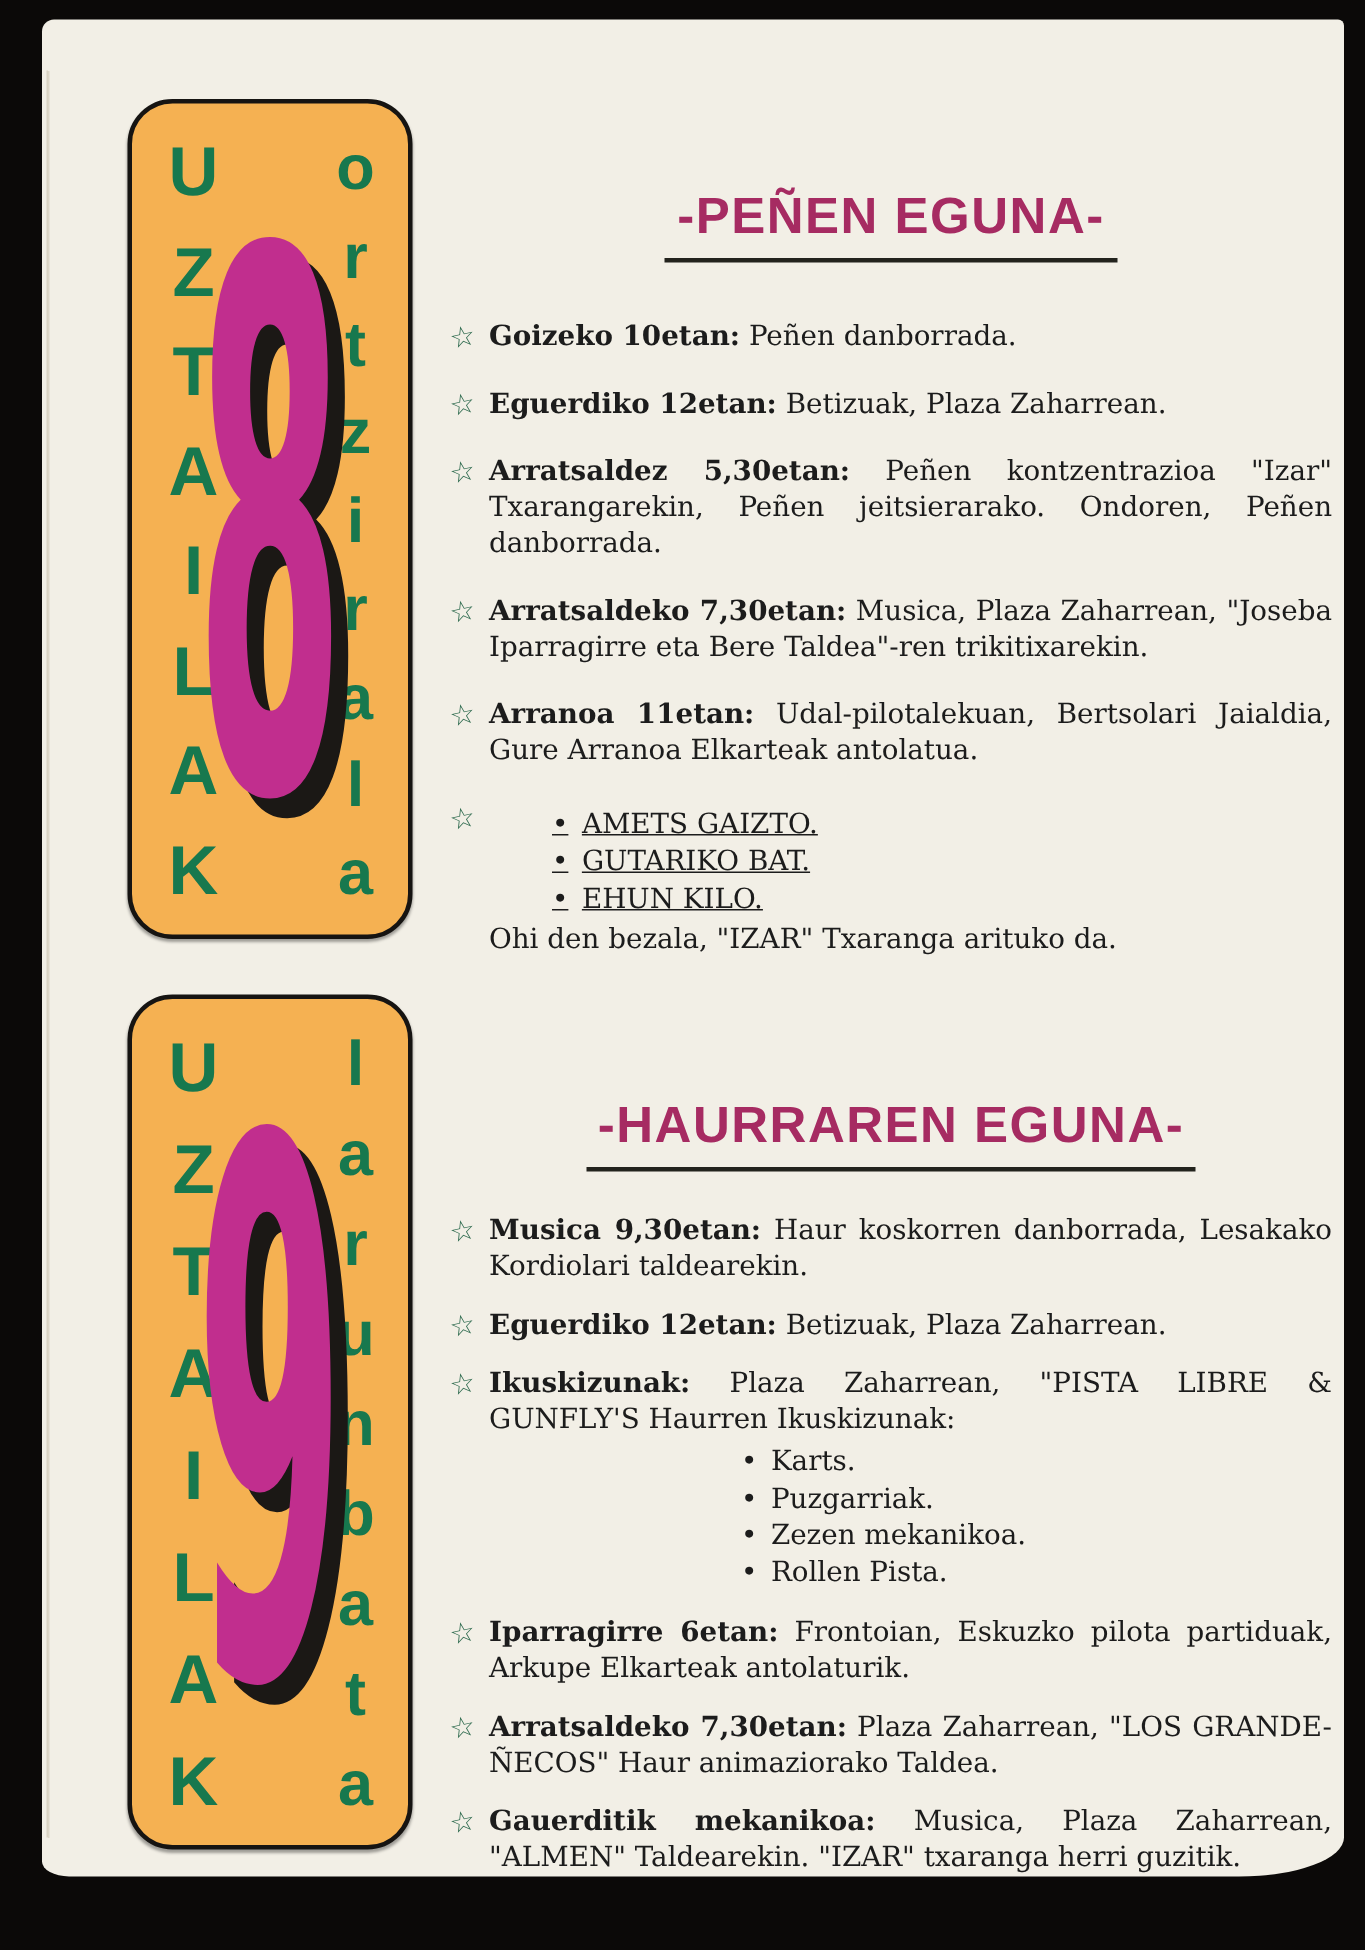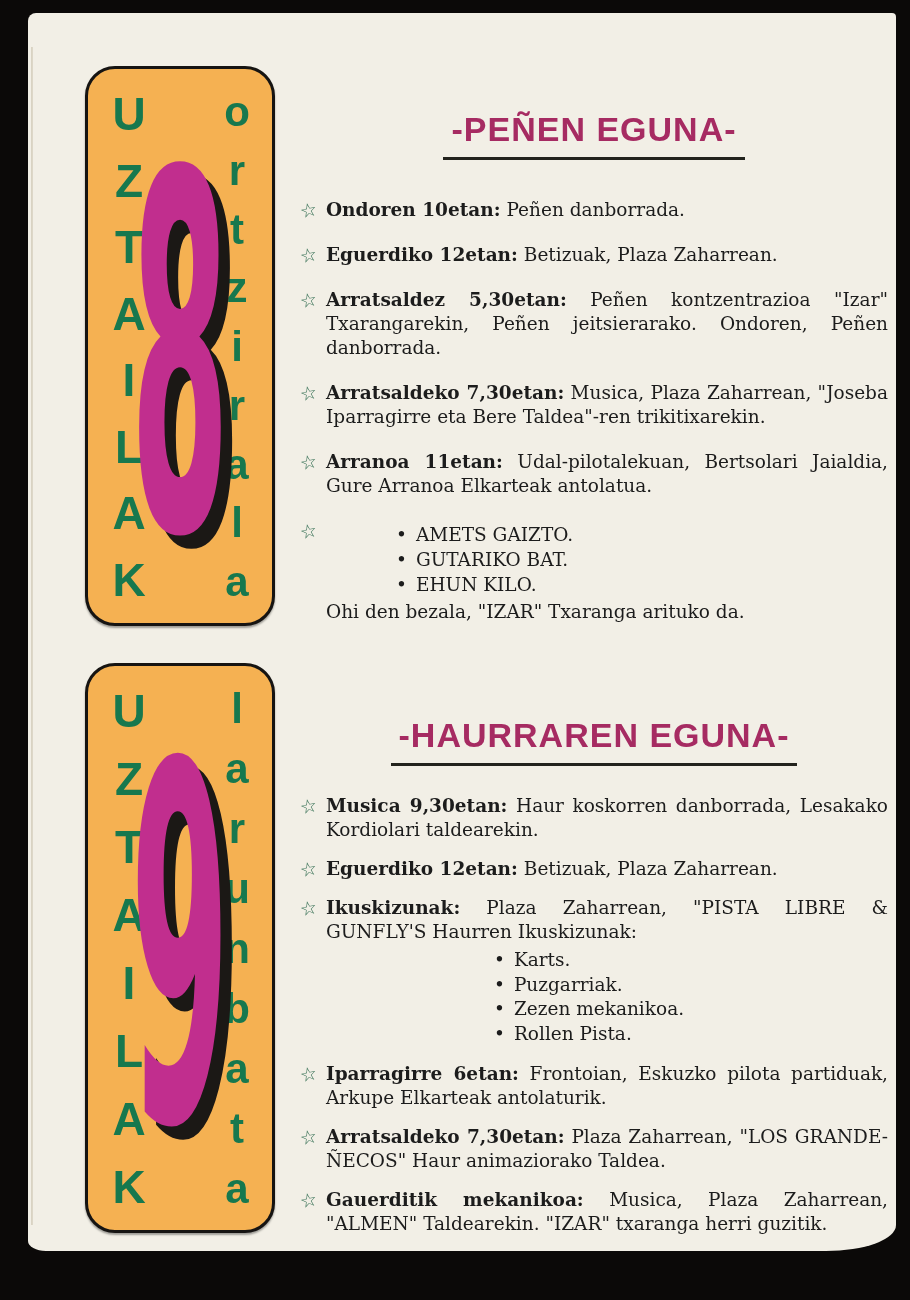--- a/index.html
+++ b/index.html
@@ -67,38 +67,39 @@
   .section-title-wrap{ text-align:center; }
   .s-0 .section-title-wrap{ margin-bottom:38px; }
   .s-1 .section-title-wrap{ margin-bottom:28px; }
   .section-title{
     display:inline-block;
     font-family:"Liberation Sans", sans-serif;
     font-weight:bold; font-size:34px; letter-spacing:1px;
     color:var(--title,#a62b62);
     border-bottom:3px solid var(--underline,#23231d);
     padding:0 8px 8px 8px;
+    margin-top:15px;
   }
   .event-item{ display:flex; align-items:flex-start; }
   .s-0 .event-item{ margin-bottom:21px; }
   .s-1 .event-item{ margin-bottom:15px; }
   .star{
     flex:0 0 26px;
     font-size:19px; line-height:1.25;
     color:var(--star,#2f6b4f);
     transform:rotate(-12deg);
   }
   .event-body{ flex:1; }
   .event-line{
     font-size:18.5px; line-height:1.3;
     text-align:justify;
   }
   .event-label{ font-weight:bold; }
   .sub-bullets{ list-style:none; margin-top:4px; }
-  .s-0 .sub-bullets{ margin-left:70px; }
+  .s-0 .sub-bullets{ margin-left:42px;text-decoration:underline; }
   .s-1 .sub-bullets{ margin-left:168px; }
   .sub-bullets li{ font-size:18.5px; line-height:1.33; }
   .sub-bullets .dot{ margin-right:9px; }
   .event-footer{ font-size:18.5px; line-height:1.3; margin-top:3px; }
 </style>
 </head>
 <body style="--backdrop: #0b0908; --paper: #f2efe6; --panel-bg: #f5b152; --panel-border: #161412; --green: #17784e; --magenta: #c12e8e; --digit-shadow: #1b1815; --title: #a62b62; --underline: #23231d; --ink: #1c1c1c; --star: #2f6b4f;">
 
 <div class="page">
   <div class="sheet-edges"></div>
@@ -150,21 +151,21 @@
         <span>t</span>
         <span>a</span>
       </div>
     </section>
 
   <section class="content s-0" id="section-0">
       <div class="section-title-wrap"><h2 class="section-title">-PEÑEN EGUNA-</h2></div>
       <div class="event-item">
         <span class="star">☆</span>
         <div class="event-body">
-          <p class="event-line"><b class="event-label">Ondoren 10etan:</b> Peñen danborrada.</p>
+          <p class="event-line"><b class="event-label">Goizeko 10etan:</b> Peñen danborrada.</p>
         </div>
       </div>
       <div class="event-item">
         <span class="star">☆</span>
         <div class="event-body">
           <p class="event-line"><b class="event-label">Eguerdiko 12etan:</b> Betizuak, Plaza Zaharrean.</p>
         </div>
       </div>
       <div class="event-item">
         <span class="star">☆</span>

